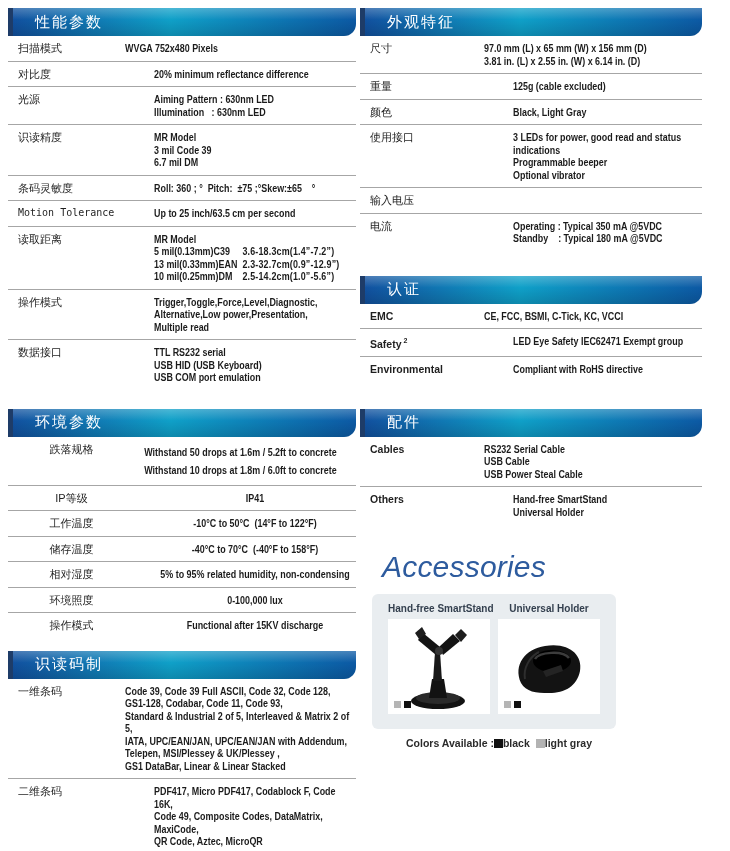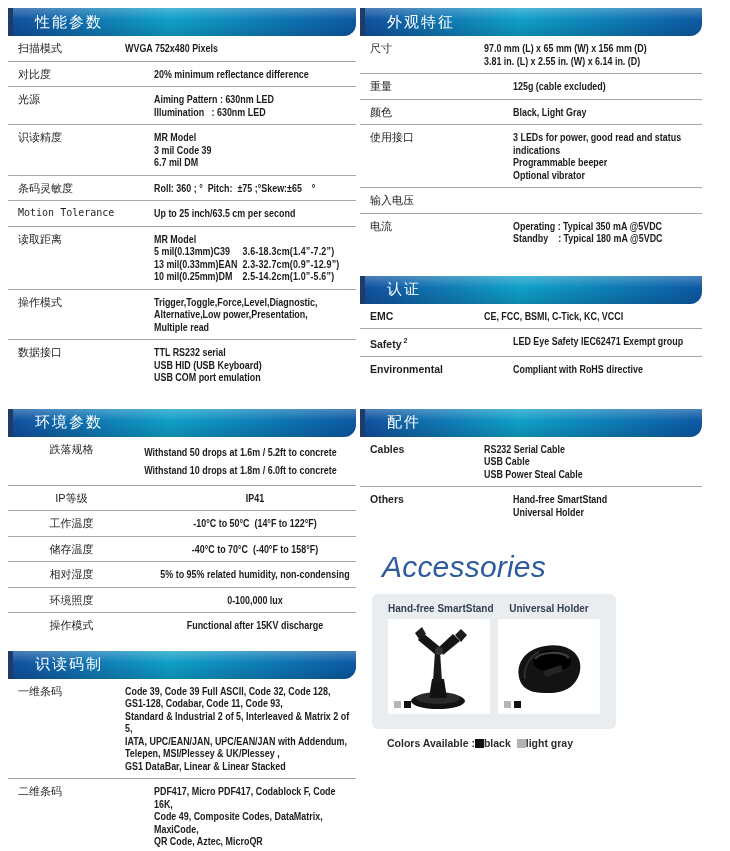--- a/index.html
+++ b/index.html
@@ -40,21 +40,21 @@
   .acc-title{margin:26px 0 10px 22px;font-size:30px;color:#2d5b9e;letter-spacing:.2px;font-style:italic;}
   .acc-panel{margin-left:12px;width:244px;background:#e9edf0;border-radius:6px;
              padding:9px 0 15px 0;display:flex;justify-content:center;gap:8px;}
   .acc-item{width:102px;text-align:center;}
   .acc-label{font-size:10px;font-weight:700;color:#333f4e;white-space:nowrap;margin-bottom:5px;}
   .acc-card{width:100%;height:95px;background:#fff;position:relative;}
   .acc-card svg{display:block;margin:0 auto;}
   .acc-swatches{position:absolute;left:6px;bottom:6px;display:flex;gap:3px;}
   .sw{width:7px;height:7px;display:inline-block;}
 
-  .colors-note{margin:8px 0 0 27px;font-size:10.5px;font-weight:700;color:#2b2b2b;
+  .colors-note{margin:8px 0 0 46px;font-size:10.5px;font-weight:700;color:#2b2b2b;
                display:flex;align-items:center;}
   .legend-sw{width:9px;height:9px;display:inline-block;}
 </style>
 </head>
 <body>
 
 <div id="page">
 
   <div class="col" id="col-left">
     <div class="sect" id="sec-left-1">

